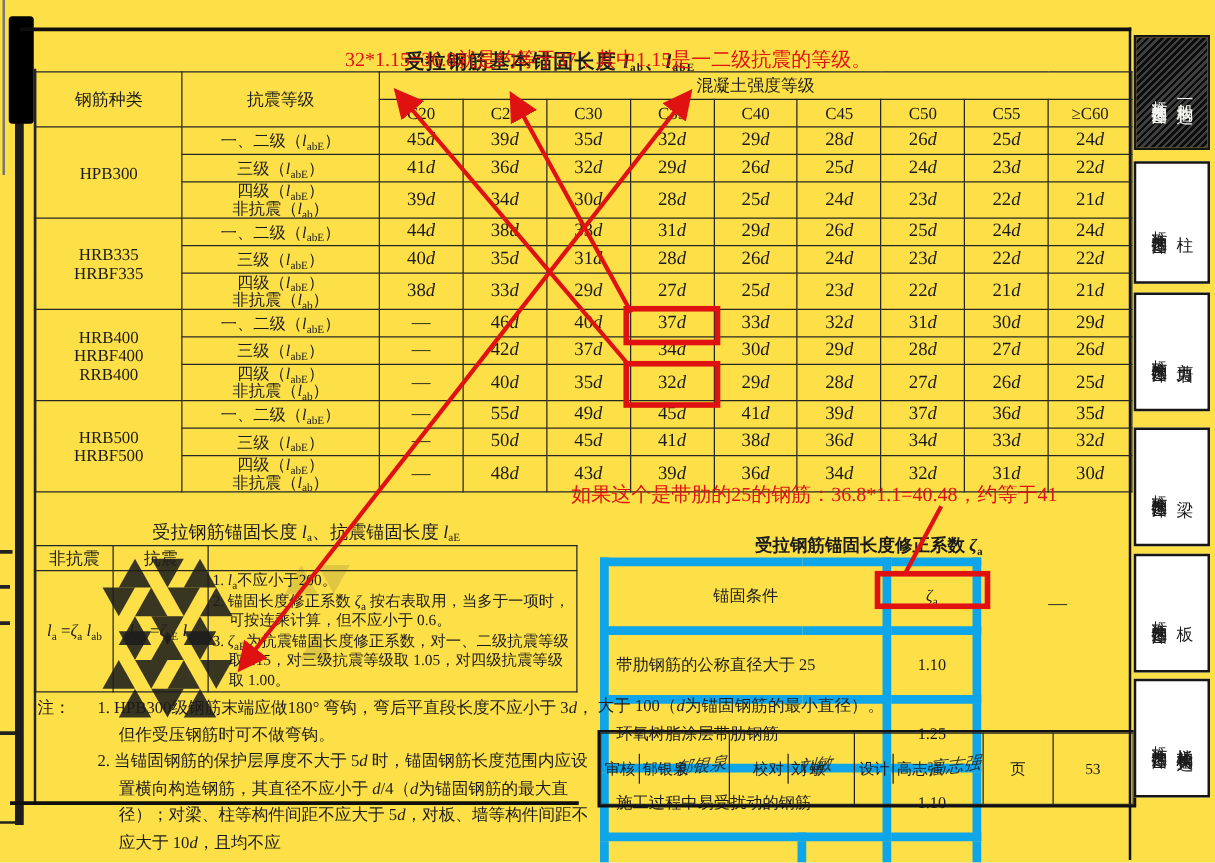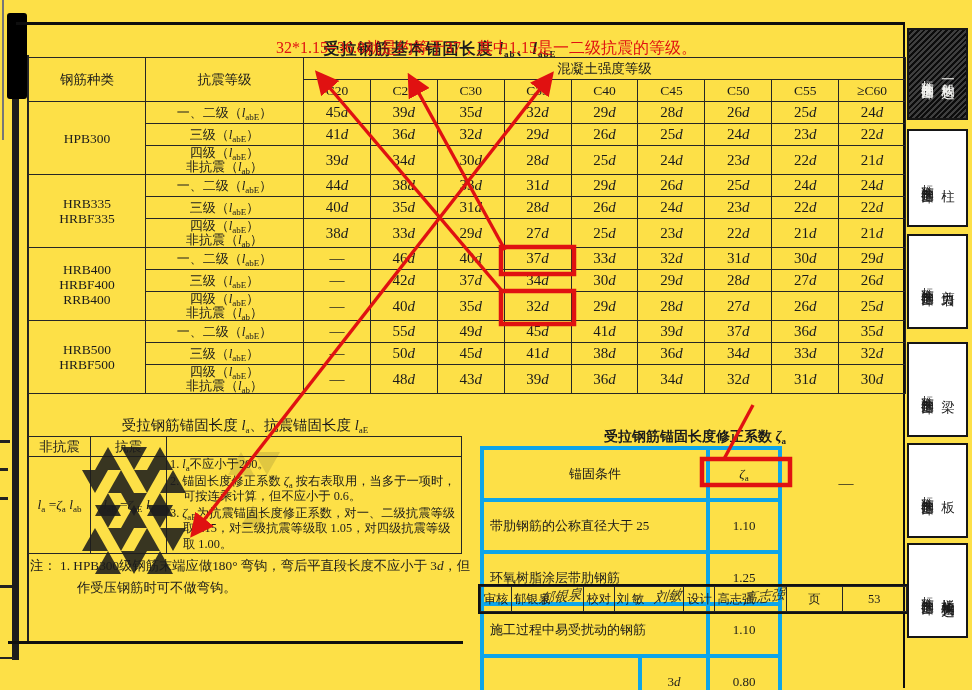--- a/index.html
+++ b/index.html
@@ -41,27 +41,27 @@
   .anotes{font-size:12.3px;line-height:15.5px;padding:2px 2px 2px 4px;}
   .anotes p{margin:0 0 1px 0;padding-left:13px;text-indent:-13px;}
   
   .tri{position:absolute;width:0;height:0;opacity:.88;}
   .tri.up{border-left:13px solid transparent;border-right:13px solid transparent;border-bottom:23px solid #1d1d1d;}
   .tri.dn{border-left:13px solid transparent;border-right:13px solid transparent;border-top:23px solid #1d1d1d;}
   .tri.faint{opacity:.13;}
   
   .bnotes{position:absolute;left:30px;top:555px;width:446px;font-size:13.3px;line-height:21.5px;}
   .bnotes .tag{position:absolute;left:0;top:0;}
-  .bnotes .items{margin:0;padding-left:30px;}
+  .bnotes .items{margin:0;padding-left:48px;}
   .bnotes .items p{margin:0;padding-left:17px;text-indent:-17px;}
   
   .mod-title{position:absolute;left:545px;top:428px;width:300px;text-align:center;
              font-size:14px;font-weight:600;}
   .modtbl{position:absolute;left:480px;top:446px;width:298px;}
-  .modtbl td,.modtbl th{border:4px solid #0ea5e9;text-align:center;vertical-align:middle;
+  .modtbl td,.modtbl th{border:7px solid #0ea5e9;text-align:center;vertical-align:middle;
        font-weight:normal;font-size:13px;padding:15px 2px;height:18px;overflow:hidden;}
   .modtbl td.cond{text-align:left;padding-left:6px;}
   .mod-dash{position:absolute;left:790px;top:462px;width:112px;height:42px;display:flex;
             align-items:center;justify-content:center;font-size:15px;}
   .mod-sidenotes{position:absolute;left:781px;top:515px;width:128px;font-size:12px;line-height:17px;}
   .cont-line{position:absolute;left:478px;top:556px;width:420px;font-size:13.3px;}
   
   .tblock{position:absolute;left:478px;top:584px;width:427px;border:2px solid #111;}
   .tblock table{width:100%;}
   .tblock td{border:1px solid #262626;text-align:center;vertical-align:middle;padding:0;}
@@ -329,20 +329,21 @@
       <div class="tri up" style="left: 147px; top: 551px;"></div>
       <div class="tri faint up" style="left: 228px; top: 452px;"></div>
       <div class="tri faint dn" style="left: 254px; top: 452px;"></div>
       <div class="tri faint up" style="left: 240px; top: 505px;"></div>
     </div>
 
   <div class="bnotes">
     <span class="tag">注：</span>
     <div class="items" id="bnote-items">
         <p>1. HPB300级钢筋末端应做180° 弯钩，弯后平直段长度不应小于 3<i>d</i>，但作受压钢筋时可不做弯钩。</p>
+        <p>2. 当锚固钢筋的保护层厚度不大于 5<i>d</i> 时，锚固钢筋长度范围内应设置横向构造钢筋，其直径不应小于 <i>d</i>/4（<i>d</i>为锚固钢筋的最大直径）；对梁、柱等构件间距不应大于 5<i>d</i>，对板、墙等构件间距不应大于 10<i>d</i>，且均不应</p>
       </div>
   </div>
 
   <div class="mod-title">受拉钢筋锚固长度修正系数 <i>ζ</i><sub>a</sub></div>
   <table class="modtbl">
     <colgroup>
         <col style="width:158px">
         <col style="width:68px">
         <col style="width:72px">
       </colgroup>
@@ -370,20 +371,21 @@
           <td>3<i>d</i></td>
           <td>0.80</td>
         </tr>
         <tr>
           <td>5<i>d</i></td>
           <td>0.70</td>
         </tr>
       </tbody>
   </table>
   <div class="mod-dash">—</div>
+  <div class="cont-line">大于 100（<i>d</i>为锚固钢筋的最小直径）。</div>
 
   <div class="tblock">
     <table>
       <colgroup>
           <col style="width:102px">
           <col style="width:100px">
           <col style="width:102px">
         <col style="width:55px">
           <col style="width:64px">
         </colgroup>
@@ -391,21 +393,21 @@
       <tr class="tb-row2">
         <td style="padding:0">
           <div style="display:flex;height:24px">
             <div style="width:30px;border-right:1px solid #262626;display:flex;align-items:center;justify-content:center">审核</div>
             <div class="namecell" style="flex:1">
               <span class="nm">郁银泉</span>
               <span class="sig">郁银泉</span>
             </div>
           </div>
         </td>
-        <td style="padding:0">
+        <td style="padding:16px">
           <div style="display:flex;height:24px">
             <div style="width:30px;border-right:1px solid #262626;display:flex;align-items:center;justify-content:center">校对</div>
             <div class="namecell" style="flex:1">
               <span class="nm">刘  敏</span>
               <span class="sig">刘敏</span>
             </div>
           </div>
         </td>
         <td style="padding:0">
           <div style="display:flex;height:24px">
@@ -460,14 +462,15 @@
       <line x1="503" y1="292" x2="318" y2="74" marker-end="url(#arrow)"></line>
       <line x1="505" y1="250" x2="410" y2="77" marker-end="url(#arrow)"></line>
       <line x1="193" y1="534" x2="551" y2="75" marker-start="url(#arrow)" marker-end="url(#arrow)"></line>
       <line x1="753" y1="405" x2="724" y2="459"></line>
       <rect x="501" y="247" width="73" height="27" stroke-width="4.5"></rect>
       <rect x="501" y="291" width="73" height="33" stroke-width="4.5"></rect>
       <rect x="702" y="459" width="88" height="26" stroke-width="4.5"></rect>
     </g>
   </svg>
   <div class="red-text" style="left:276px;top:38px">32*1.15=36.8就是约等于37，其中1.15是一二级抗震的等级。</div>
+  <div class="red-text" style="left:457px;top:386px">如果这个是带肋的25的钢筋：36.8*1.1=40.48，约等于41</div>
 
 </div>
 
 </body></html>

